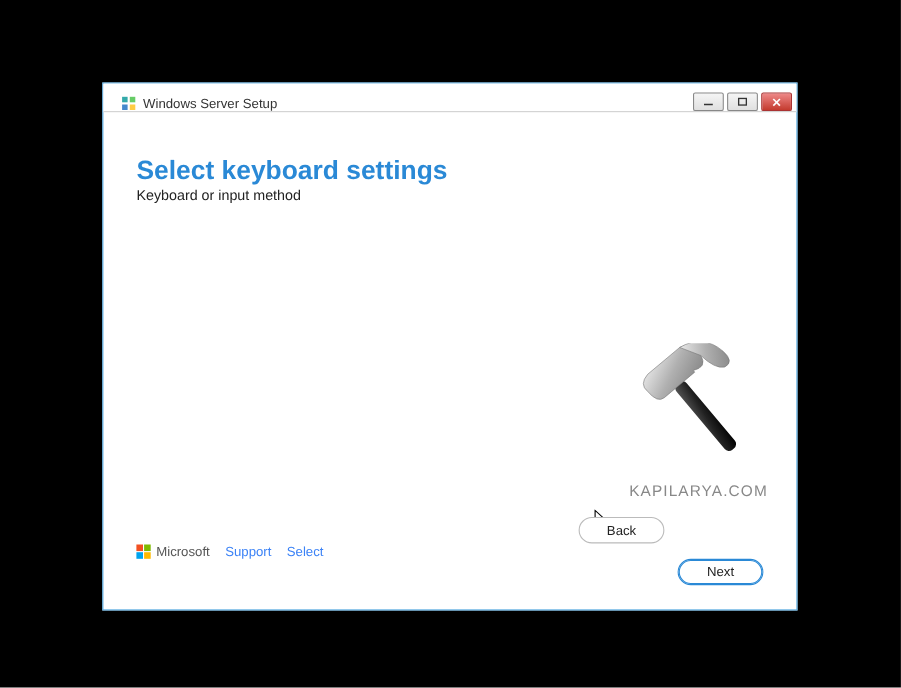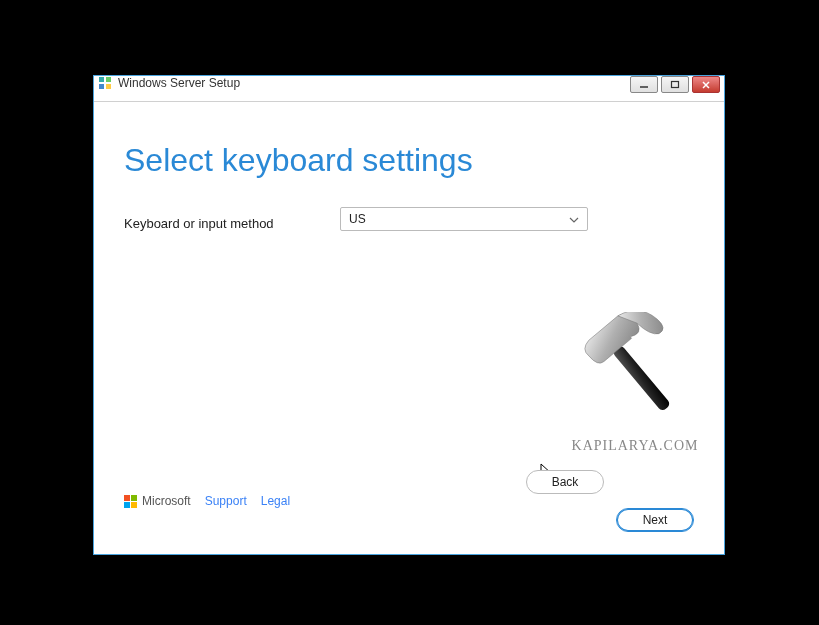--- a/index.html
+++ b/index.html
@@ -16,22 +16,22 @@
       width: 632px; height: 480px;
       background: #fff;
       border: 1px solid #4aa4de;
       box-shadow: 0 0 8px rgba(0,0,0,0.4);
     }
     .titlebar {
       height: 26px;
       background: #fff;
       border-bottom: 1px solid #d0d0d0;
       display: flex;
-      align-items: flex-start;
-      padding: 0 4px 0 4px;
+      align-items: flex-end;
+      padding: 0 4px 0 16px;
     }
     .title-icon {
       width: 14px; height: 14px;
       margin-right: 6px;
       display: inline-block;
     }
     .title-text {
       flex: 1;
       font-size: 12px;
       color: #333;
@@ -55,29 +55,29 @@
       background: linear-gradient(#e88,#c43b2f);
       color: #fff;
       border-color: #a33;
     }
     .content {
       position: relative;
       height: calc(100% - 26px);
       padding: 40px 30px 0 30px;
     }
     .heading {
-      font-size: 32px;
-      font-weight: 400;
+      font-size: 24px;
+      font-weight: 700;
       color: #2a89d6;
-      margin-bottom: 28px;
     }
     .row {
       display: flex;
-      align-items: flex-end;
-      gap: 16px;
+      align-items: flex-start;
+      gap: 28px;
+      flex-direction: column;
     }
     .label {
       font-size: 13px;
       color: #222;
       width: 200px;
     }
     .combo {
       width: 248px;
       height: 24px;
       border: 1px solid #bbb;
@@ -91,21 +91,21 @@
       cursor: pointer;
       justify-content: space-between;
     }
     .watermark {
       position: absolute;
       right: 24px;
       bottom: 100px;
       text-align: center;
       color: #888;
       font-size: 14px;
-      font-family: Liberation Serif, serif;
+      font-family: Liberation Sans, sans-serif;
       letter-spacing: 1px;
     }
     .hammer-svg { display: block; margin: 0 auto 6px auto; }
     .cursor {
       position: absolute;
       bottom: 68px;
       right: 168px;
       display:block;
     }
     .footer {
@@ -188,26 +188,20 @@
             <line x1="8" y1="2" x2="2" y2="8" stroke="#fff" stroke-width="1.5"></line>
           </svg>
         </div>
     </div>
   </div>
 
   <div class="content">
     <h1 class="heading">Select keyboard settings</h1>
     <div class="row">
       <div class="label">Keyboard or input method</div>
-      <div class="combo">
-        <span>US</span>
-        <span><svg width="10" height="6">
-              <polyline points="1,1 5,5 9,1" fill="none" stroke="#666" stroke-width="1.2"></polyline>
-            </svg></span>
-      </div>
     </div>
 
     <div class="watermark">
       <svg class="hammer-svg" width="130" height="120" viewBox="0 0 130 120">
         <defs>
           <linearGradient id="metal" x1="0" y1="0" x2="1" y2="1">
             <stop offset="0" stop-color="#e8e8e8"></stop>
             <stop offset="0.5" stop-color="#b0b0b0"></stop>
             <stop offset="1" stop-color="#888"></stop>
           </linearGradient>
@@ -237,21 +231,21 @@
         <span class="ms-logo">
           <span class="ms-squares">
               <span></span>
               <span></span>
               <span></span>
               <span></span>
             </span>
           <span>Microsoft</span>
         </span>
         <span class="footer-link">Support</span>
-        <span class="footer-link">Legal</span>
+        <span class="footer-link">Select</span>
       </div>
       <div class="footer-right">
         <button class="btn">Back</button>
         <button class="btn primary">Next</button>
       </div>
     </div>
   </div>
 </div>
 
 </body></html>

